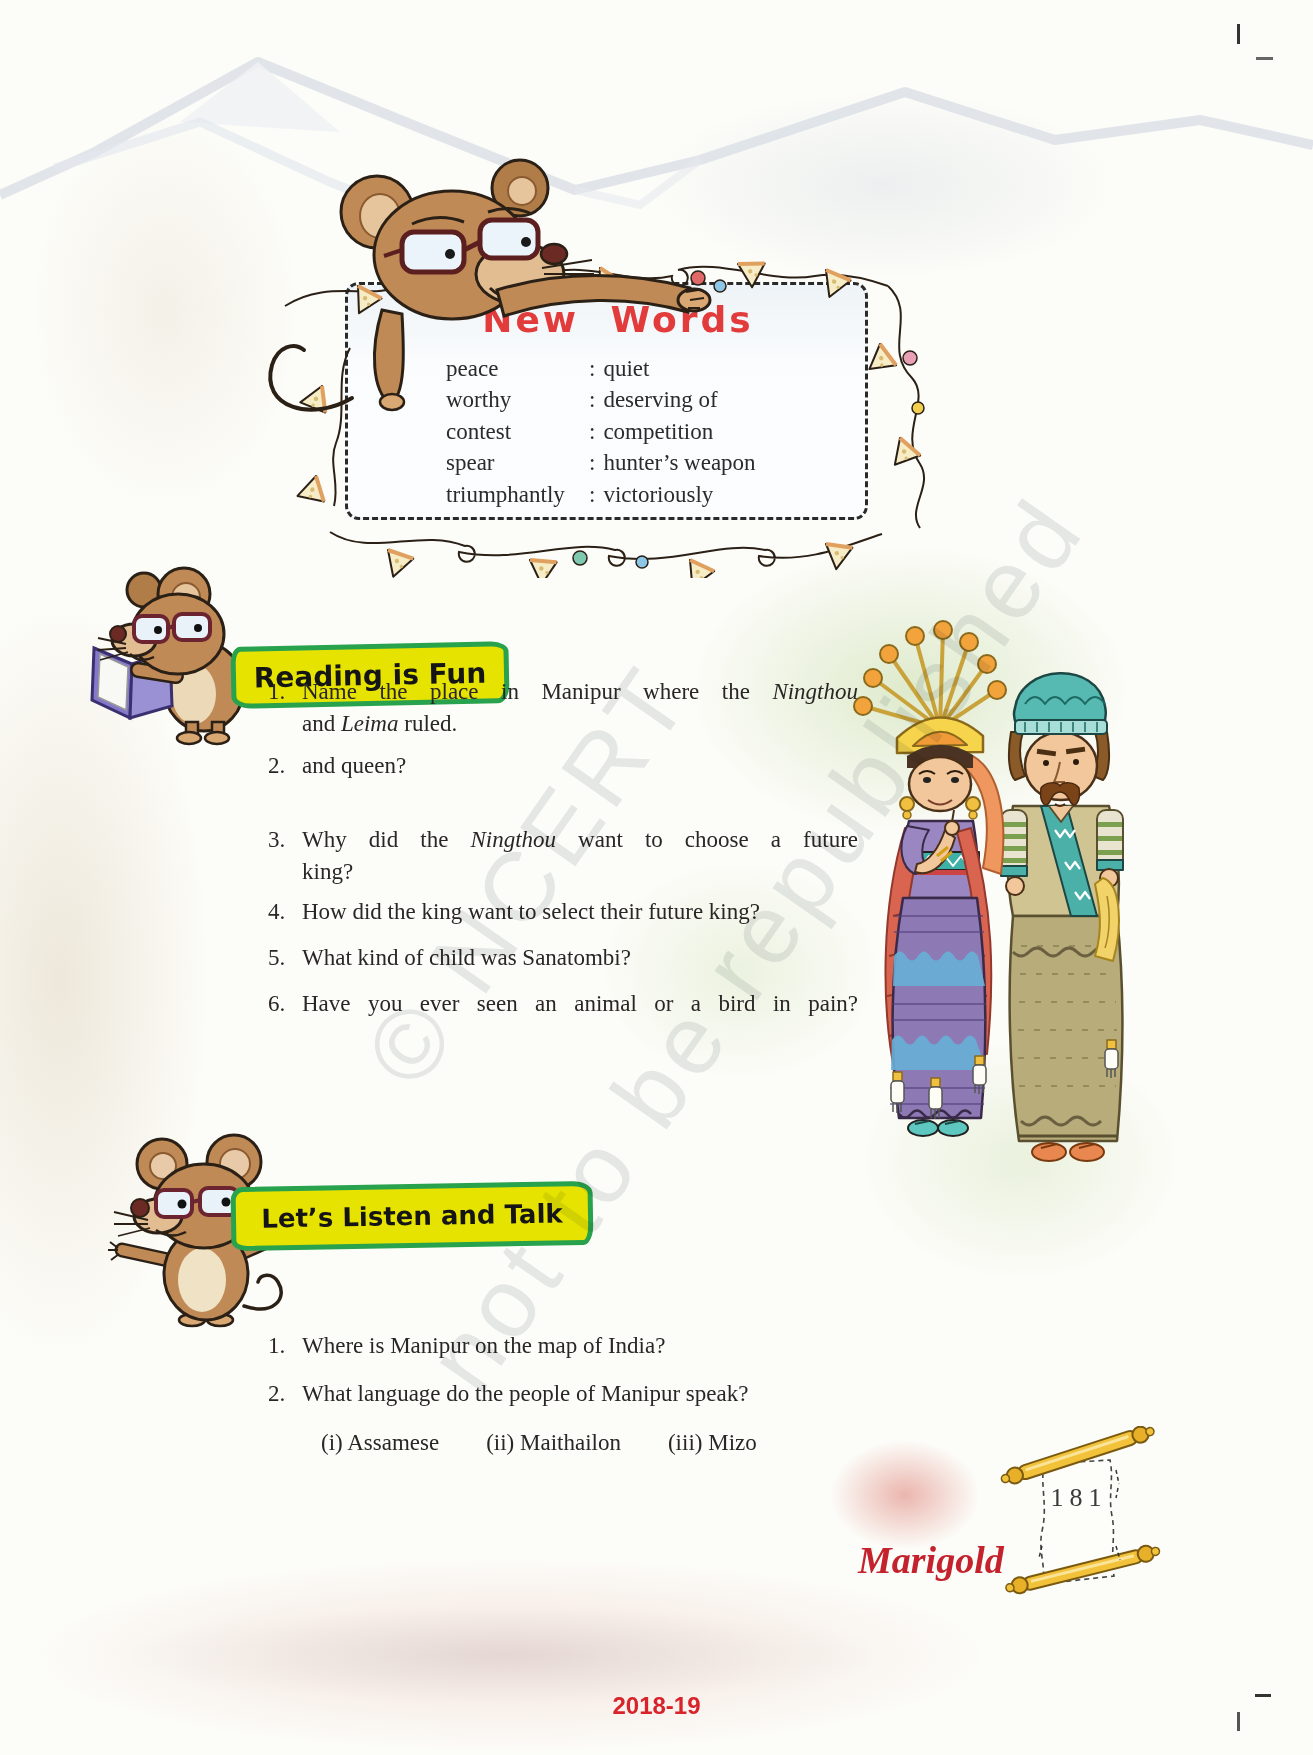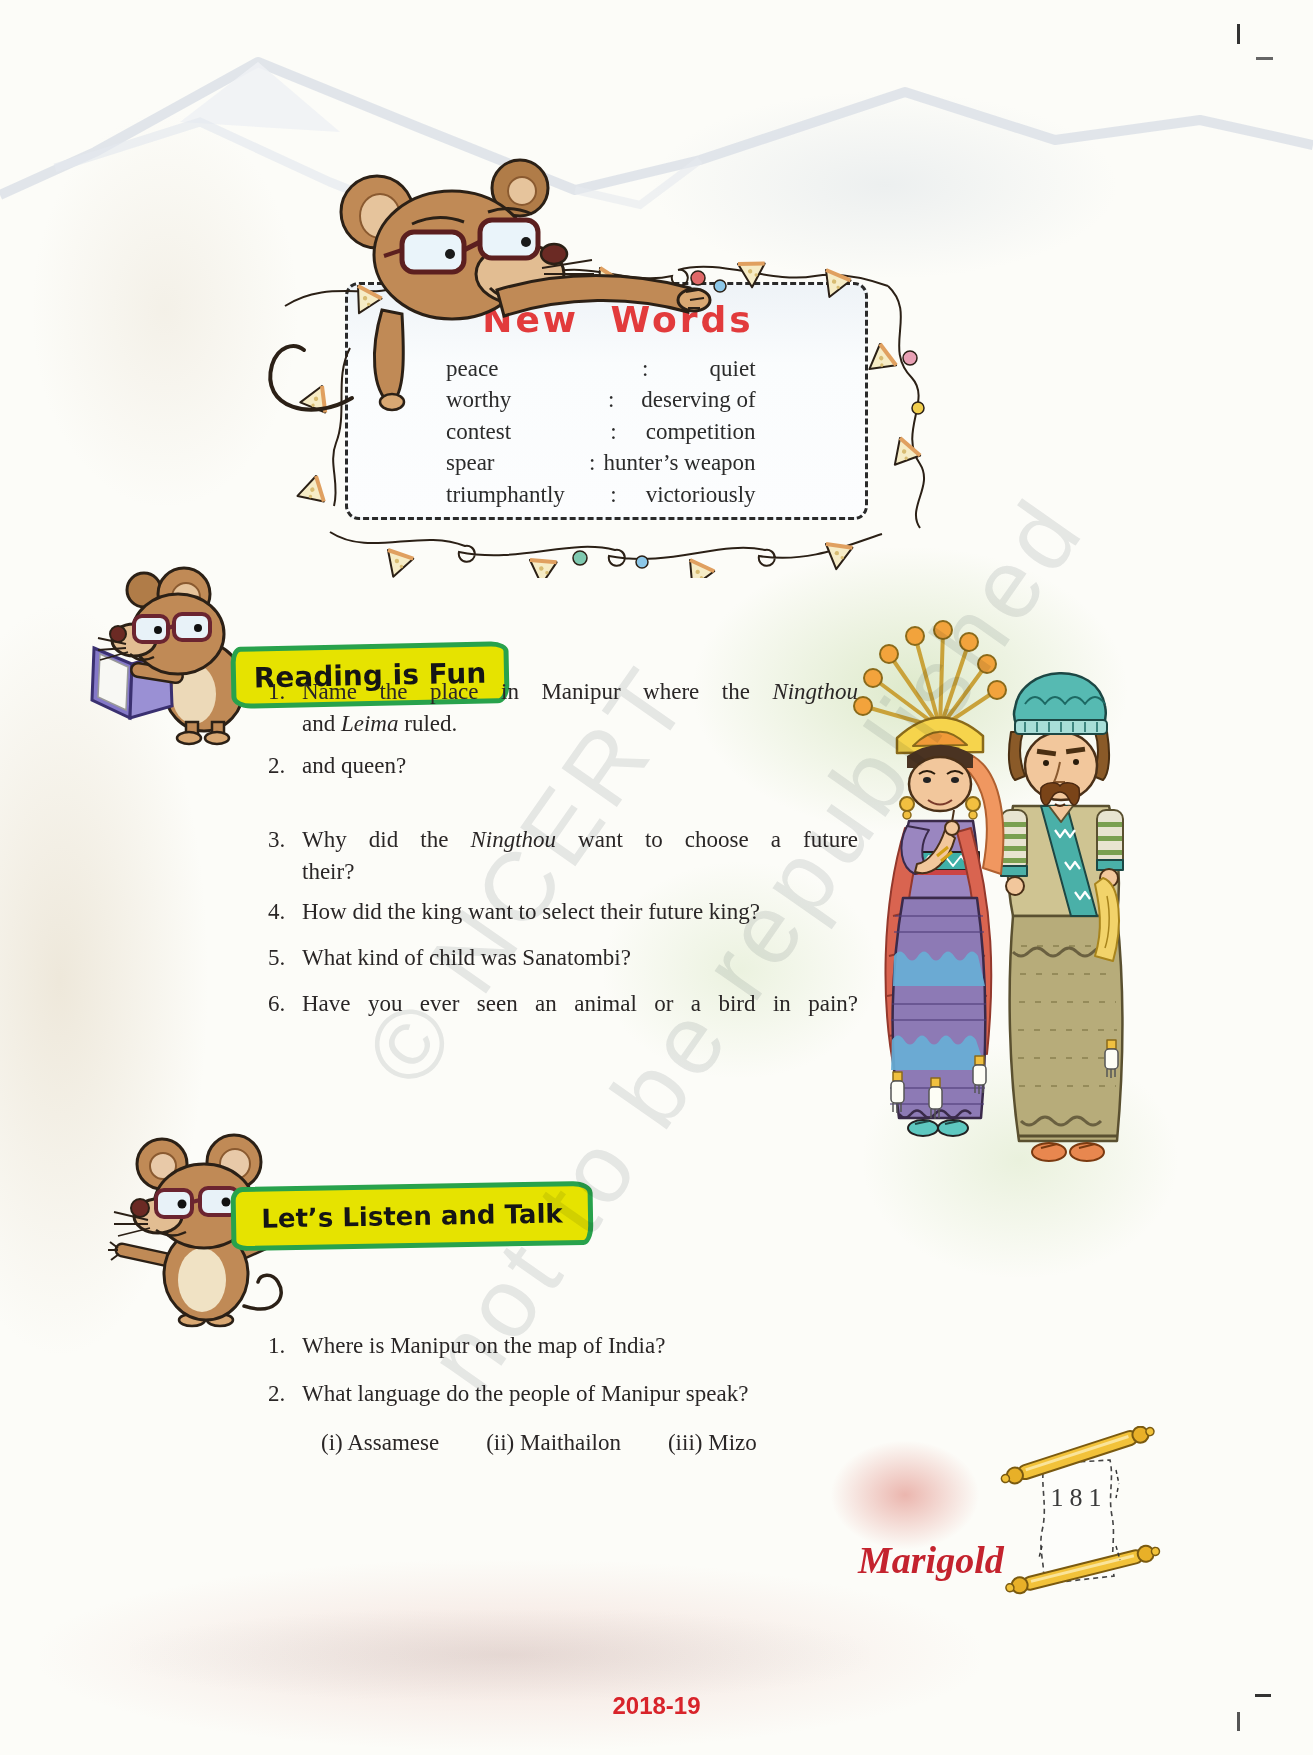--- a/index.html
+++ b/index.html
@@ -41,21 +41,21 @@
     border:3px dashed #2a2a2a;border-radius:14px;
     background:linear-gradient(180deg,#eef3f7 0%, #fafcfd 34%, #fcfdfe 100%);
     z-index:1;
   }
   .nw-title{
     margin:14px 0 0 0;text-align:center;
     font-family:"DejaVu Sans",sans-serif;font-weight:700;font-size:36px;
     color:#e23b3c;letter-spacing:3px;word-spacing:16px;padding-left:23px;
   }
   .nw-list{position:absolute;left:98px;top:68px;font-size:23px;line-height:31.4px;color:#2b2b2b;}
-  .nw-row{display:flex;justify-content:space-between;}
+  .nw-row{display:flex;}
   .nw-word{width:143px;flex:none;}
   .nw-colon{flex:none;margin-right:8px;}
   
   .banner{
     background:#e6e300;border:5px solid #28a24c;
     font-family:"DejaVu Sans",sans-serif;font-weight:700;color:#151515;
     display:flex;align-items:center;justify-content:center;
     z-index:3;
   }
   .banner1{left:231px;top:644px;width:268px;height:52px;font-size:28px;border-radius:10px 18px 12px 20px / 16px 10px 18px 12px;transform:rotate(-1.2deg);}
@@ -247,21 +247,21 @@
     <div class="q" style="top:74px">
       <span class="qnum">2.</span>
       <div class="qtext">
           <div class="lline"><span>and queen?</span></div>
         </div>
     </div>
     <div class="q" style="top:148px">
       <span class="qnum">3.</span>
       <div class="qtext">
           <div class="jline"><span>Why did the </span><em>Ningthou</em><span> want to choose a future</span></div>
-          <div class="lline"><span>their?</span></div>
+          <div class="lline"><span>king?</span></div>
         </div>
     </div>
     <div class="q" style="top:220px">
       <span class="qnum">4.</span>
       <div class="qtext">
           <div class="lline"><span>How did the king want to select their future king?</span></div>
         </div>
     </div>
     <div class="q" style="top:266px">
       <span class="qnum">5.</span>

